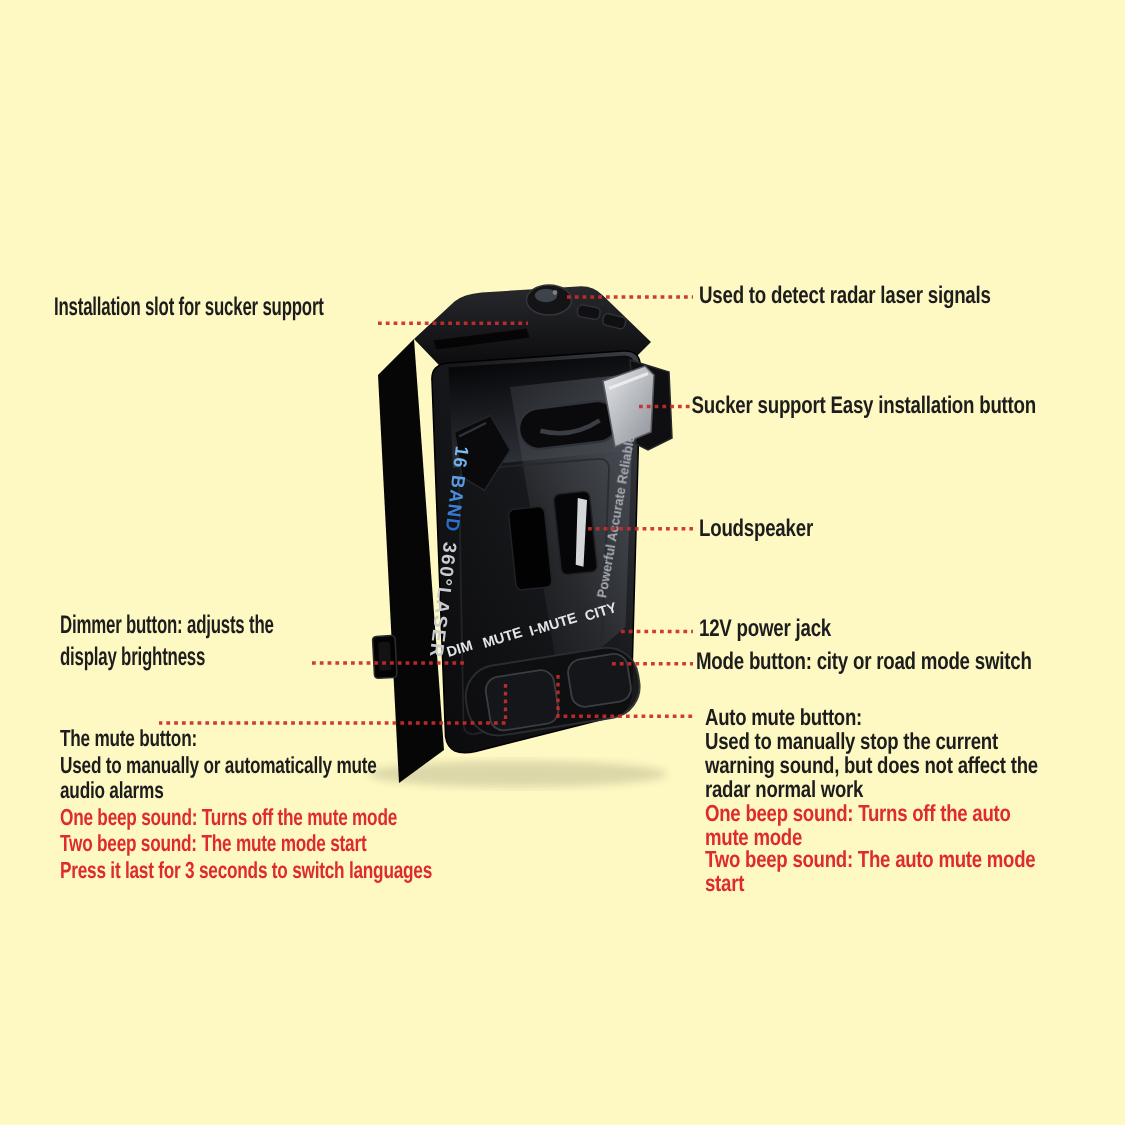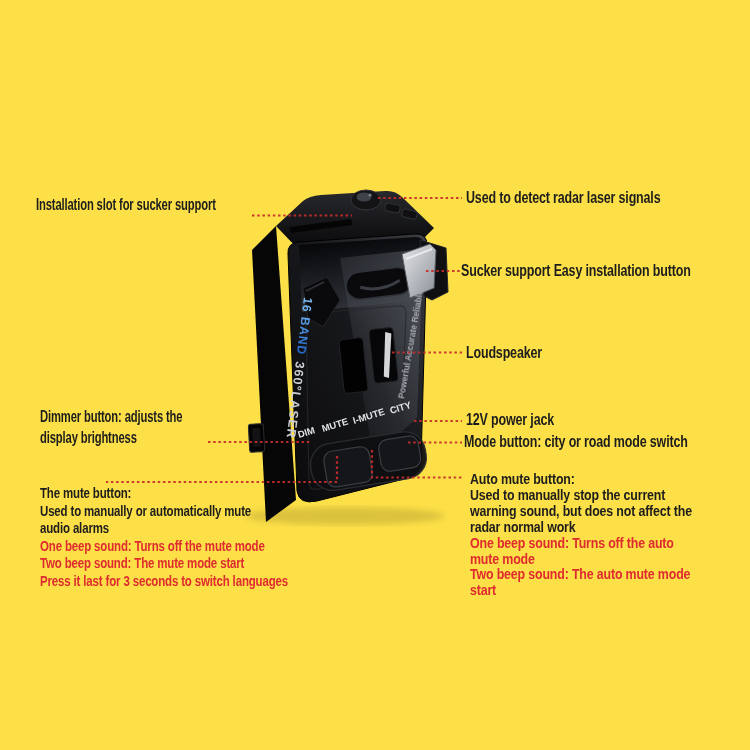--- a/index.html
+++ b/index.html
@@ -2,21 +2,21 @@
 <html style="--accent-red: #c92c2c; --text-red: #de2b30; --text-black: #1d1d1d; --brand-blue: #2e7fd9;"><head>
 <meta charset="utf-8">
 <style>
   :root{
     --accent-red:#c92c2c;
     --text-red:#de2b30;
     --text-black:#1d1d1d;
   }
   html,body{margin:0;padding:0;background:#fff;}
   #stage{
-    position:relative;width:750px;height:750px;background:#fde047;overflow:hidden;
+    position:relative;width:750px;height:750px;background:#fef9c3;overflow:hidden;
     font-family:"Liberation Sans",sans-serif;
   }
   #device-svg{position:absolute;left:0;top:0;}
   svg text{font-family:"Liberation Sans",sans-serif;font-weight:bold;}
   .ann{
     position:absolute;font-weight:bold;color:var(--text-black);
     transform-origin:0 0;white-space:nowrap;
   }
   .left-lg{font-size:17px;line-height:21px;transform:scaleX(0.66);letter-spacing:-0.2px;}
   .right-md{font-size:16px;line-height:19px;transform:scaleX(0.78);letter-spacing:-0.2px;}

